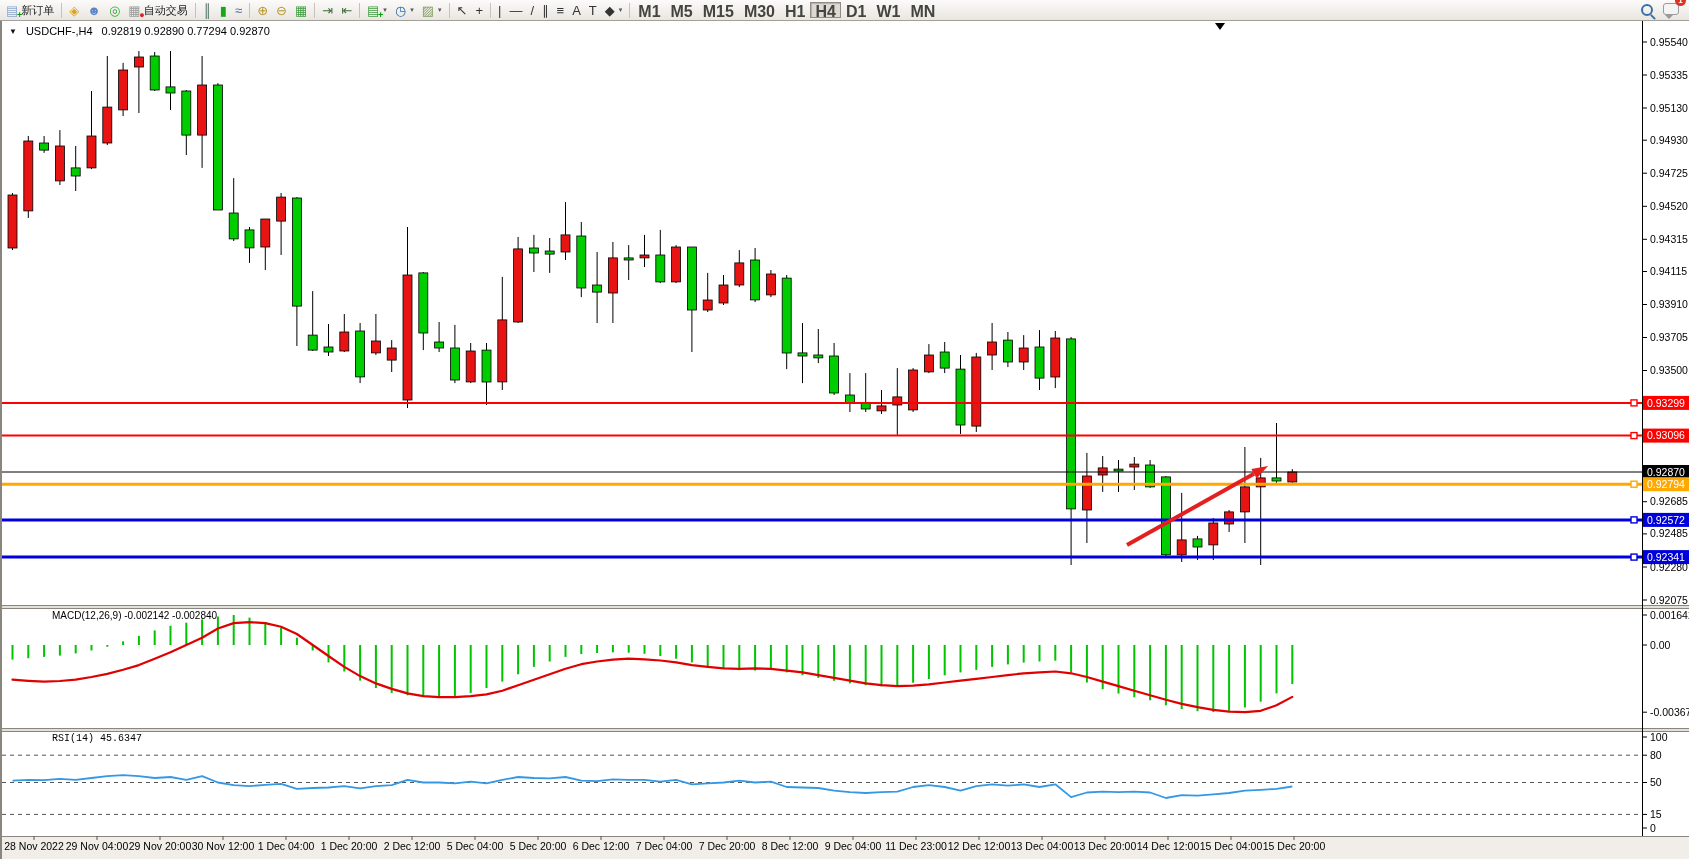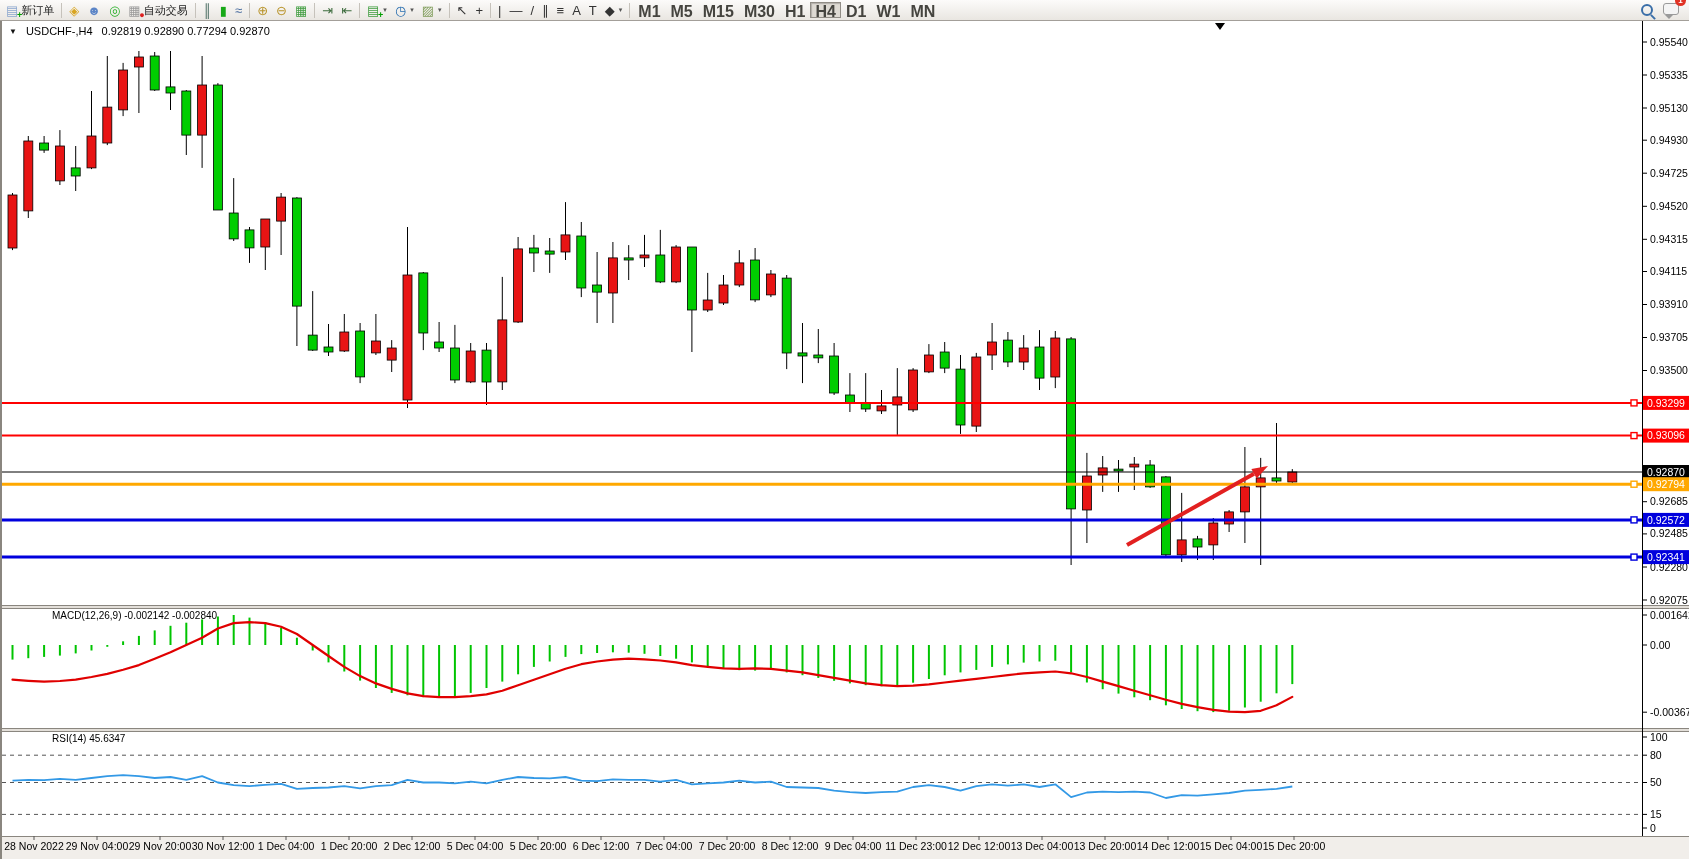--- a/index.html
+++ b/index.html
@@ -23,21 +23,21 @@
   .chat-ic{width:14px;height:10px;border:1px solid #9a9a9a;border-radius:3px;background:#f4f4f4;display:inline-block;}
   .chat-ic::after{content:"";position:absolute;left:2px;bottom:-4px;border:4px solid transparent;border-top-color:#9a9a9a;}
   .badge{position:absolute;top:-6px;right:-7px;background:#e03224;color:#fff;font-size:8px;font-weight:bold;
          border-radius:50%;width:11px;height:11px;display:flex;align-items:center;justify-content:center;}
   .chart-area{position:relative;height:838px;box-sizing:border-box;background:#fff;
               border-left:2px solid #8a867f;border-right:1px solid #8a867f;}
   .chart-title{position:absolute;top:4px;left:7px;font-size:11px;color:#000;display:flex;gap:9px;align-items:center;z-index:3;}
   .chart-title .tri{font-size:8px;color:#111;}
   .overlay-label{position:absolute;left:6px;font-size:10px;color:#000;z-index:3;margin-left:44px;}
   #macd-label{top:589px;}
-  #rsi-label{top:712px;}
+  #rsi-label{top:712px;font-family:Liberation Mono, monospace;}
   svg text{font-family:"Liberation Sans","DejaVu Sans",sans-serif;}
 </style>
 </head>
 <body>
 
 <div class="toolbar" id="toolbar">
     <button class="tbtn">
       <span class="ticon" style="color: rgb(139, 167, 207);">▤<i style="color: rgb(0, 160, 0);">+</i></span>
       <span class="tlabel">新订单</span>
     </button>

